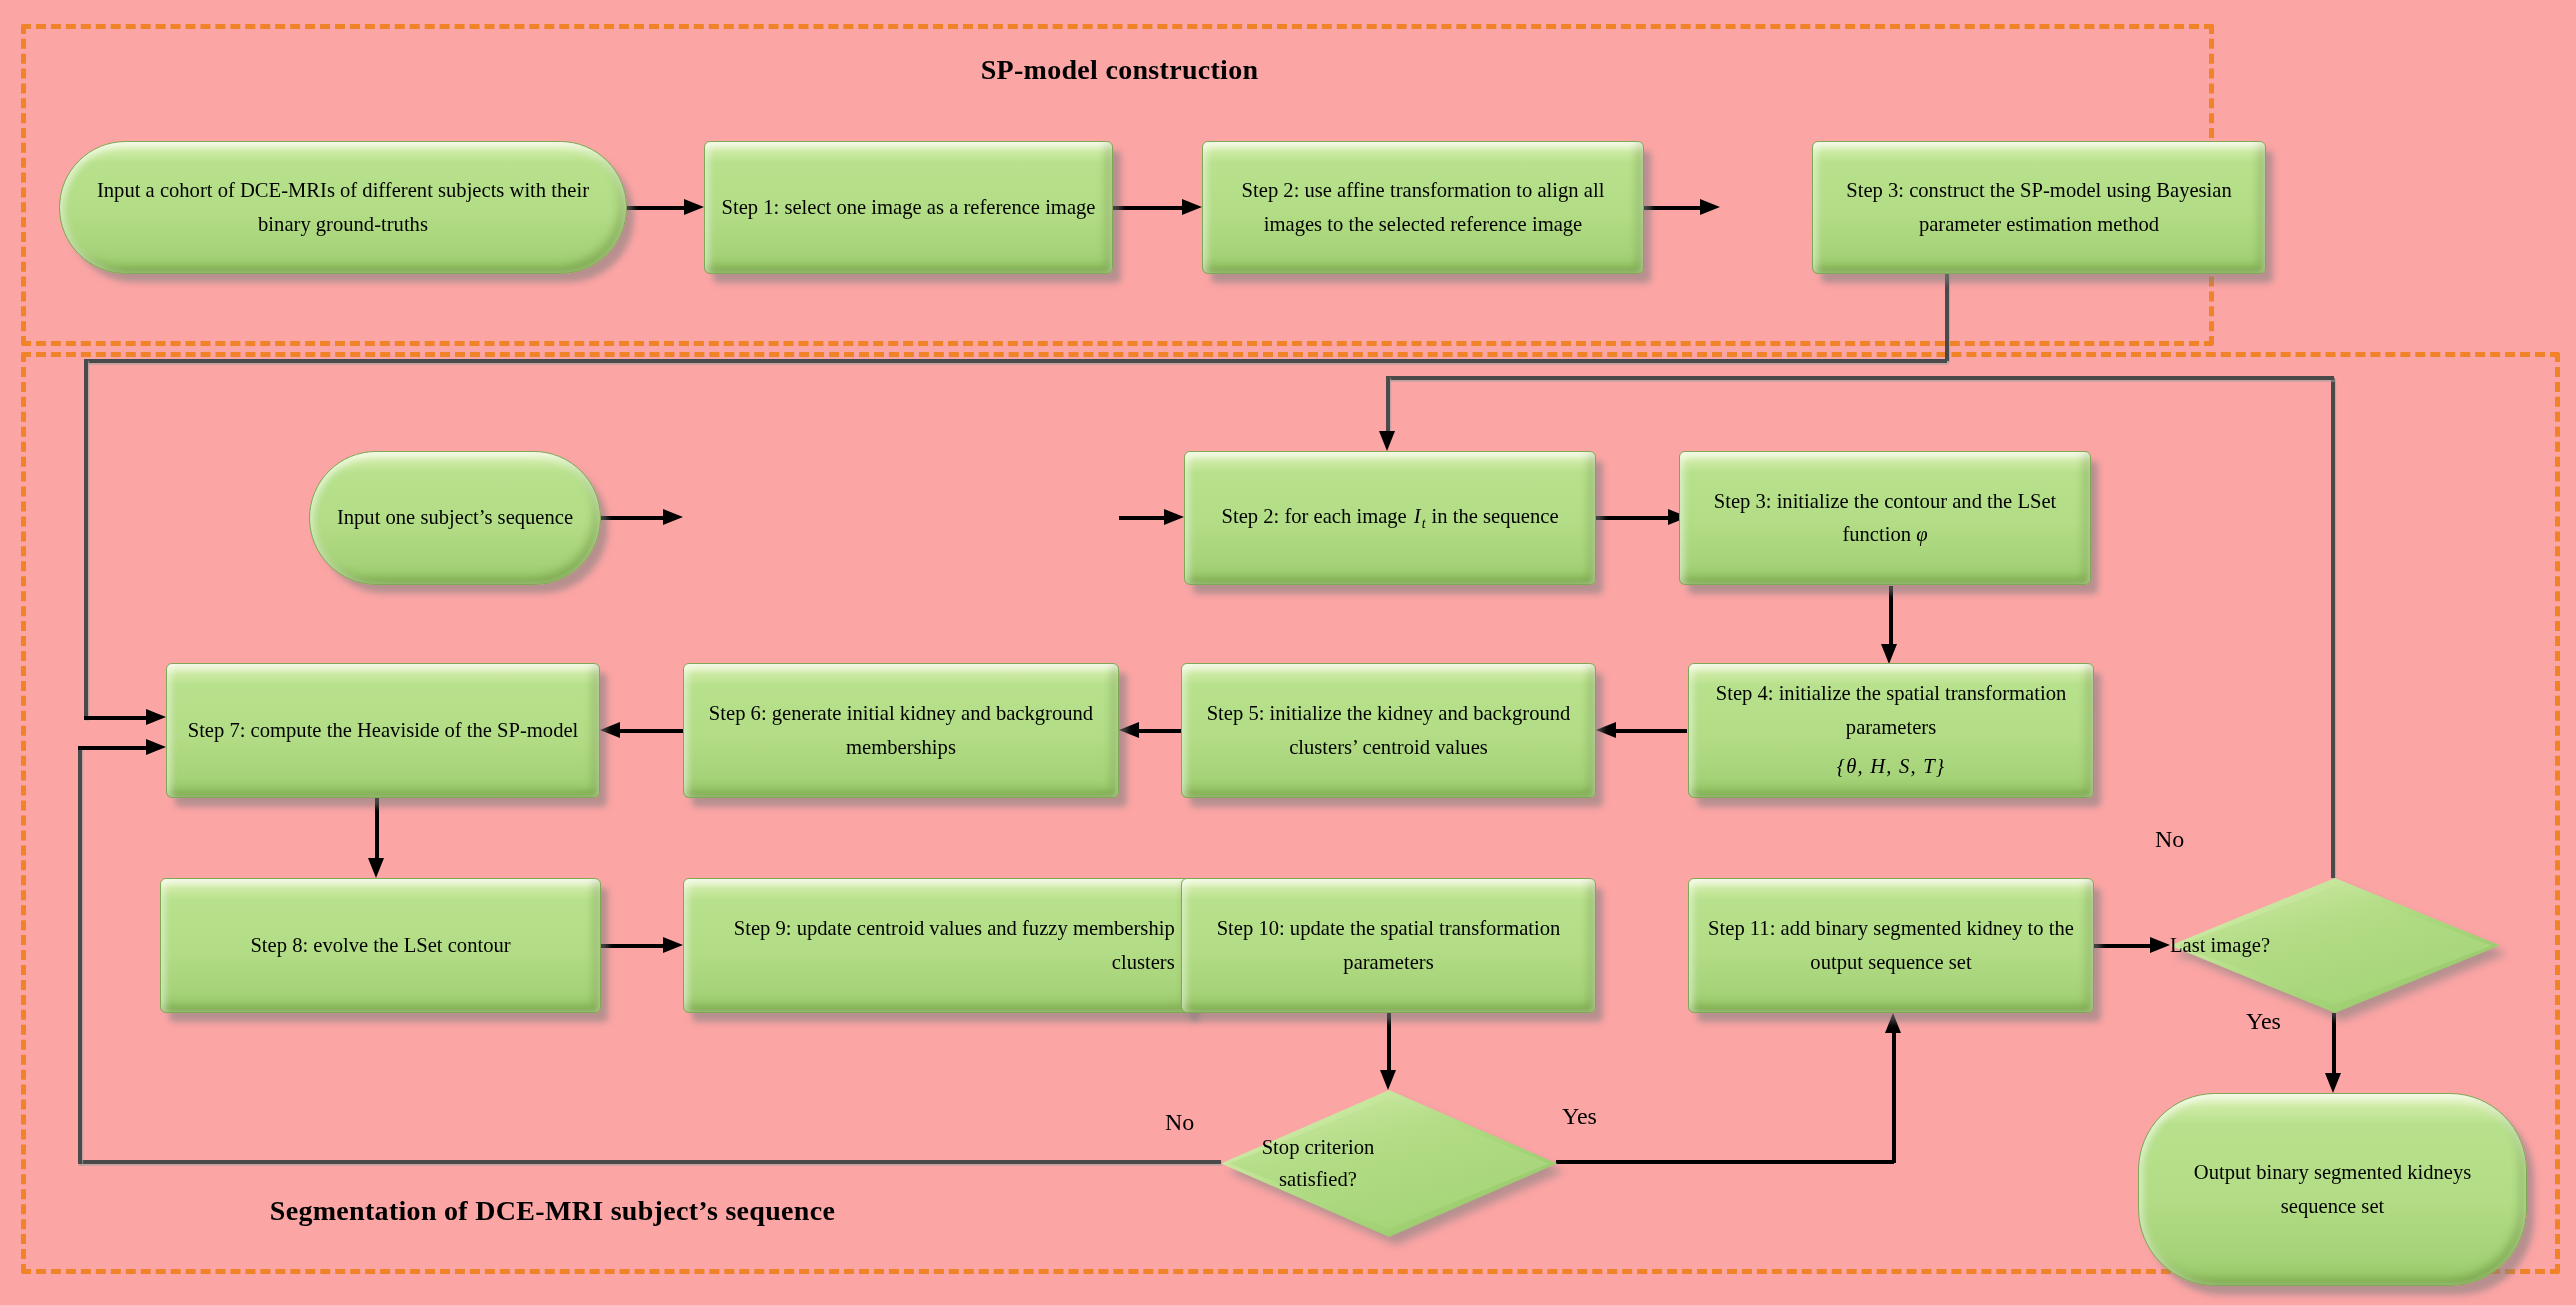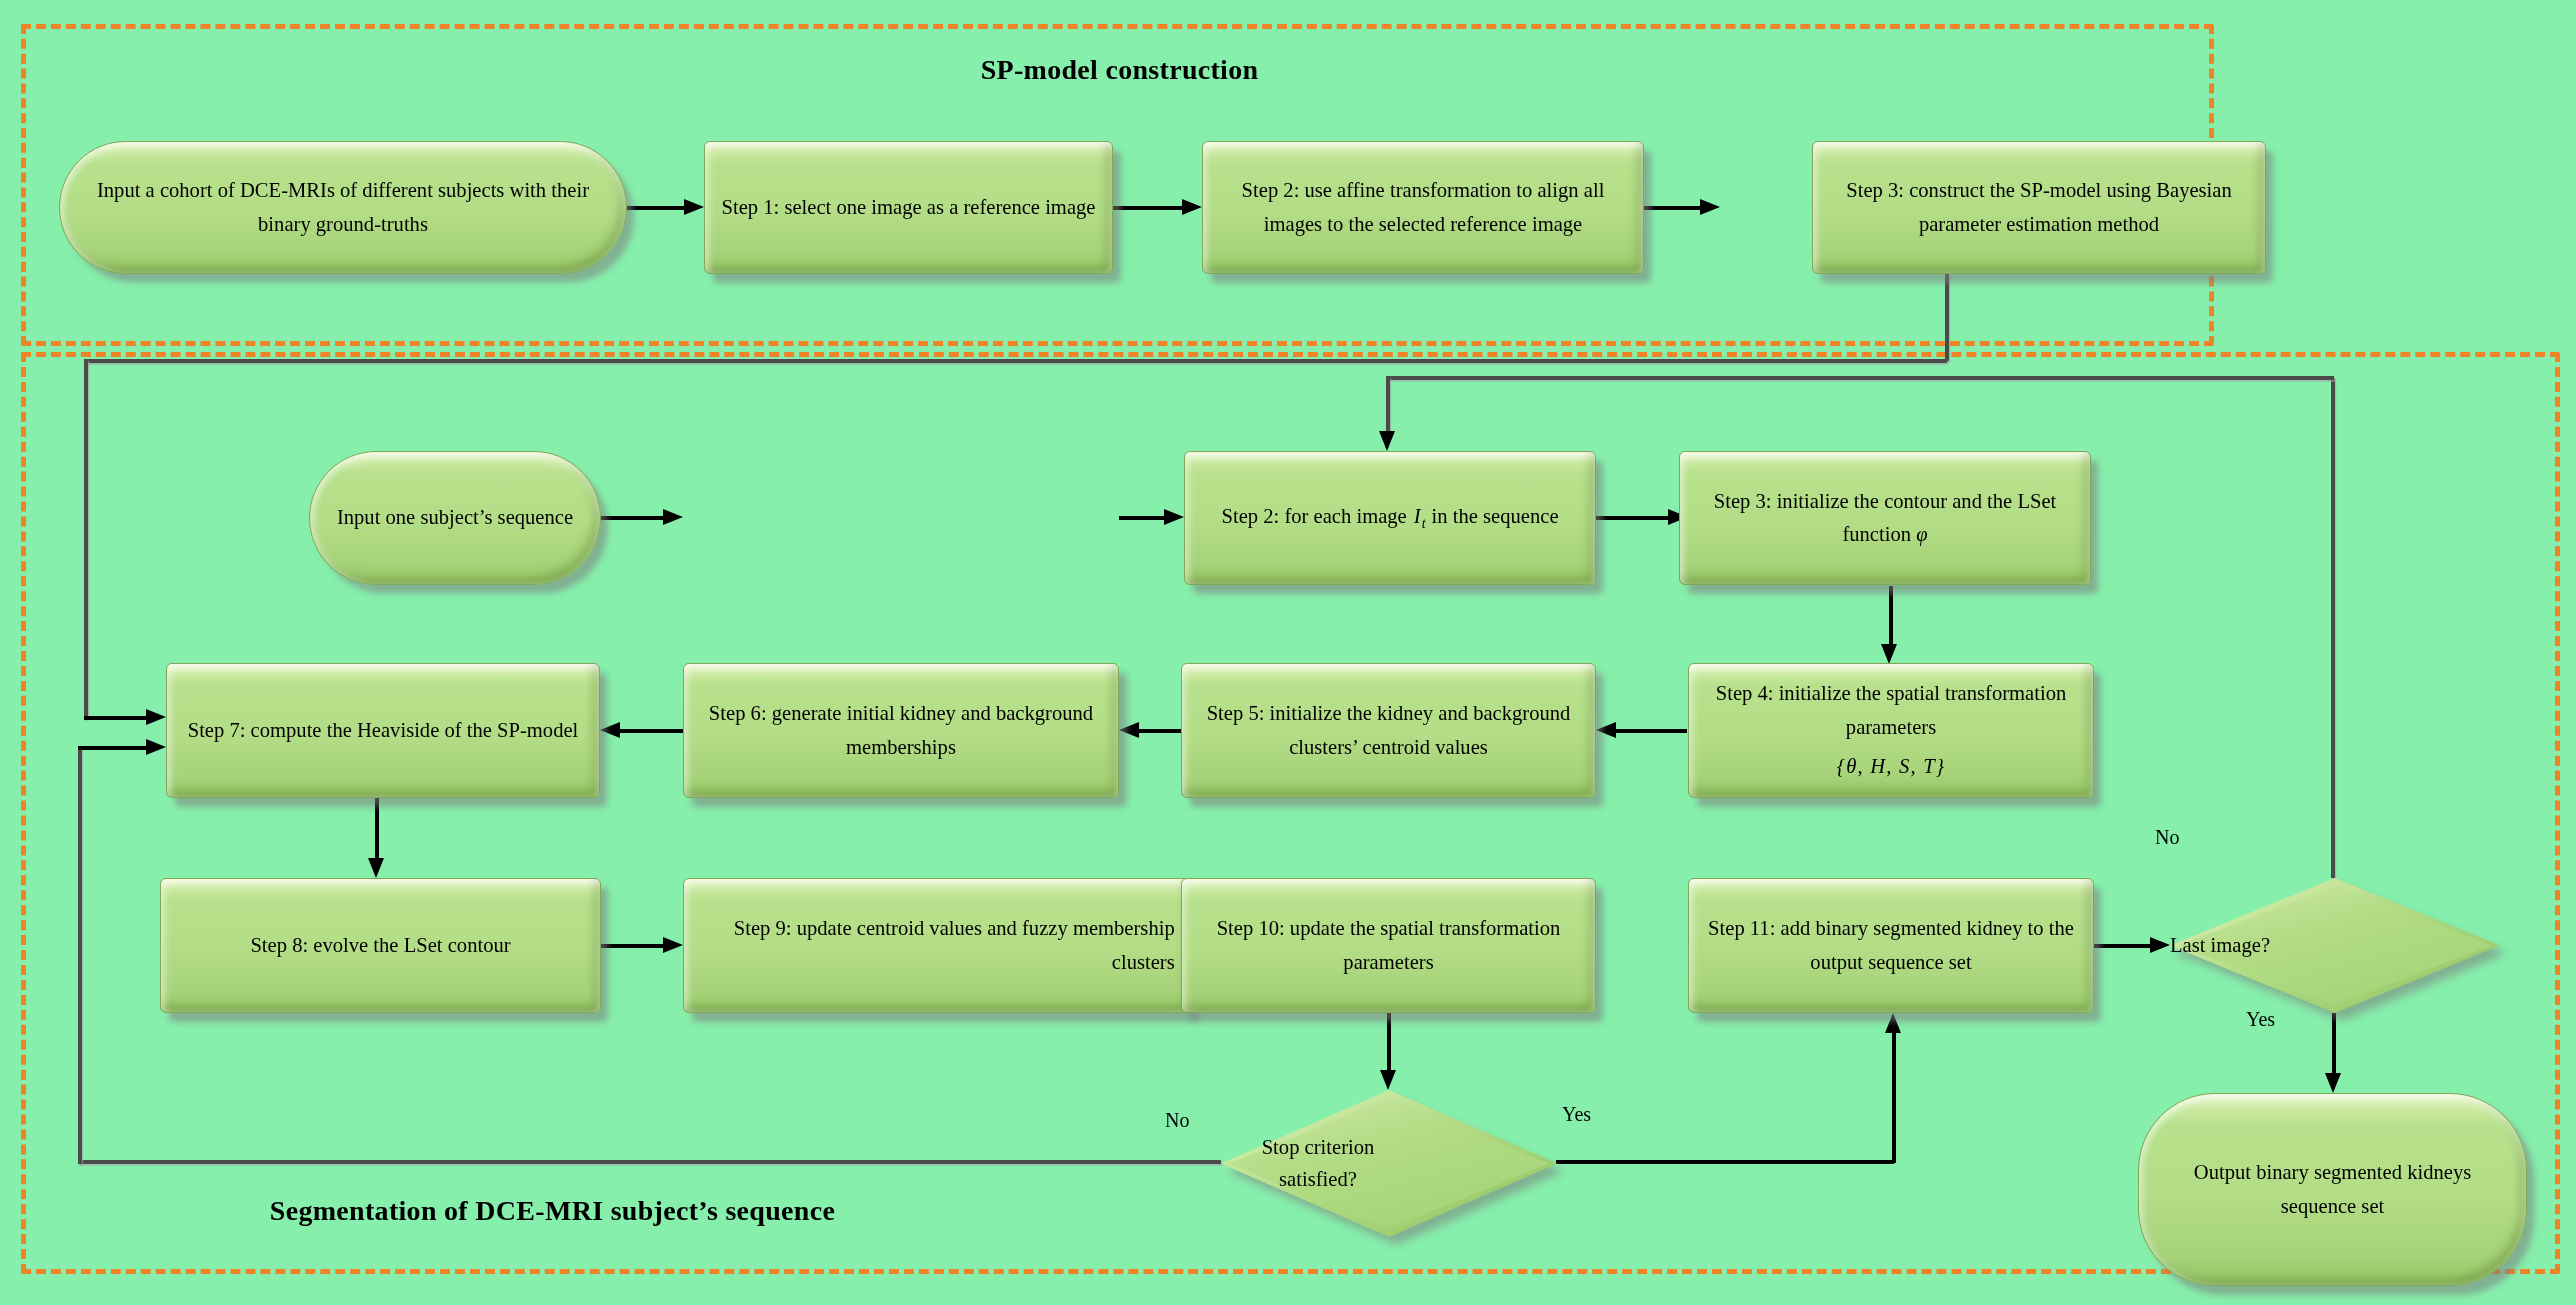--- a/index.html
+++ b/index.html
@@ -1,20 +1,20 @@
 <!DOCTYPE html>
 <html style="--fill-mid: #b2dc85; --fill-light: #e9f7cd; --fill-dark: #8fc05e; --node-border: #7fa854; --orange: #f08228; --gray-ln: #4a4a4a; --ink: #000000;font-size:9.4px"><head>
 <meta charset="utf-8">
 <style>
   :root{
     --fill-mid:#b2dc85; --fill-light:#e9f7cd; --fill-dark:#8fc05e;
     --node-border:#7fa854; --orange:#f08228; --gray-ln:#4a4a4a; --ink:#000;
   }
   html,body{margin:0;padding:0;background:#fff;}
-  .canvas{position:relative;width:2576px;height:1306px;background:#86efac;overflow:hidden;
+  .canvas{position:relative;width:2576px;height:1306px;background:#fca5a5;overflow:hidden;
           font-family:"Liberation Serif","DejaVu Serif",serif;color:var(--ink);}
   .section{position:absolute;border:5.9px dashed var(--orange);border-radius:2.4px;background:transparent;}
   .sec-title{position:absolute;font-weight:bold;font-size:28px;text-align:center;letter-spacing:0.3px;}
   .node{position:absolute;display:flex;flex-direction:column;align-items:center;justify-content:center;
         text-align:center;font-size:20.6px;line-height:1.62;padding:3.5px 15.3px;box-sizing:border-box;
         background:linear-gradient(180deg,var(--fill-light) 0%,#cdeaa3 7%,#b7e18c 16%,var(--fill-mid) 55%,#a6d379 84%,#9ccb6d 94%,var(--fill-dark) 100%);
         border:1.2px solid var(--node-border);border-radius:5.9px;
         box-shadow:inset 0 4.7px 8.2px rgba(255,255,255,.55),inset 4.7px 0 7px rgba(255,255,255,.30),
                    inset -5.9px -5.9px 8.2px rgba(84,120,40,.38),8.2px 9.4px 5.9px -1.2px rgba(125,125,125,.55);}
   .terminator{border-radius:71px;}
@@ -26,21 +26,21 @@
   .diamond-label{position:absolute;inset:0;display:flex;align-items:center;
         text-align:center;font-size:20.6px;line-height:1.55;}
   .hl{position:absolute;height:3.5px;background:var(--ink);}
   .vl{position:absolute;width:3.5px;background:var(--ink);}
   .gray{background:var(--gray-ln);box-shadow:1.2px 1.8px 0 rgba(160,160,160,.6);}
   .ar{position:absolute;width:0;height:0;}
   .ar.r{border-top:8.8px solid transparent;border-bottom:8.8px solid transparent;border-left:20px solid var(--ink);}
   .ar.l{border-top:8.8px solid transparent;border-bottom:8.8px solid transparent;border-right:20px solid var(--ink);}
   .ar.d{border-left:8.8px solid transparent;border-right:8.8px solid transparent;border-top:20px solid var(--ink);}
   .ar.u{border-left:8.8px solid transparent;border-right:8.8px solid transparent;border-bottom:20px solid var(--ink);}
-  .edge-label{position:absolute;font-size:20px;}
+  .edge-label{position:absolute;font-size:24px;}
   .math{font-style:italic;}
   .mvar{font-style:italic;margin:0 1.2px 0 7px;}
   .msub{font-style:italic;vertical-align:sub;font-size:14px;margin-right:5.9px;}
   .math-line{font-style:italic;letter-spacing:1.2px;}
 </style>
 </head>
 <body>
 
 <div class="canvas">
 

